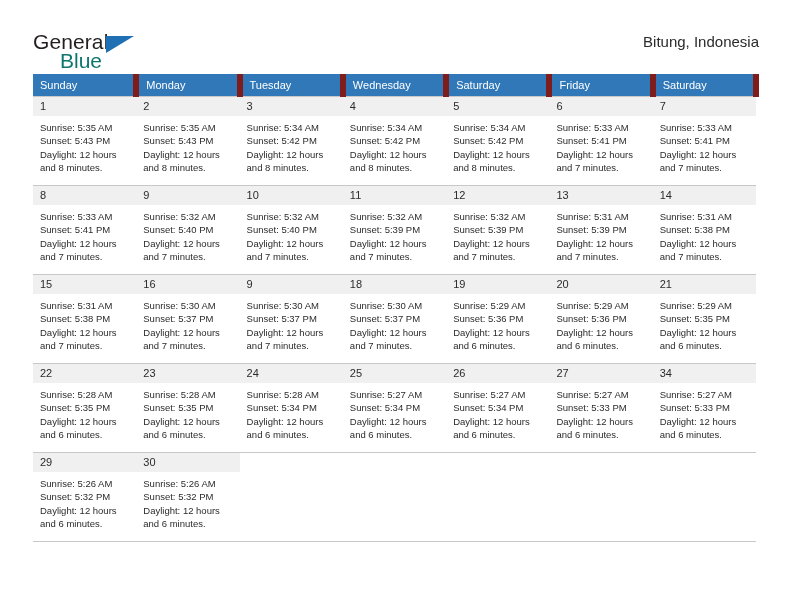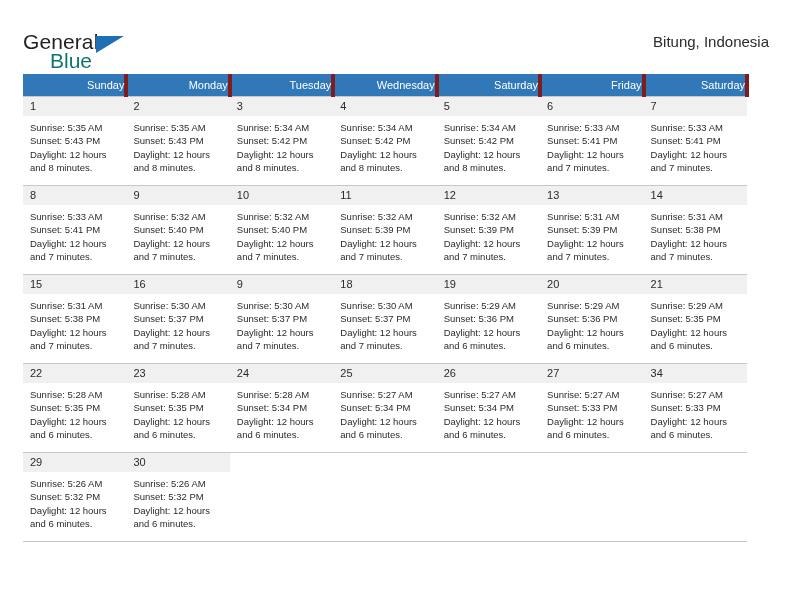--- a/index.html
+++ b/index.html
@@ -12,21 +12,21 @@
     background: #ffffff;
     font-family: "Liberation Sans", sans-serif;
     color: #222222;
     overflow: hidden;
   }
   .page {
     position: relative;
     width: 792px;
     height: 612px;
     box-sizing: border-box;
-    padding: 0 23px;
+    padding: 0 33px;
   }
 
   
   .top {
     display: flex;
     align-items: flex-start;
     justify-content: space-between;
     padding-top: 26px;
     height: 74px;
     box-sizing: border-box;
@@ -82,25 +82,25 @@
   .calendar {
     width: 726px;
     border-collapse: collapse;
     table-layout: fixed;
   }
   .calendar th {
     background: #3178b9;
     color: #ffffff;
     font-size: 11px;
     font-weight: normal;
-    text-align: right;
+    text-align: left;
     padding: 5px 0 5px 7px;
     height: 21px;
     box-sizing: border-box;
-    border-right: 4px solid #7f1d1d;
+    border-right: 6px solid #7f1d1d;
   }
   .week-row td {
     vertical-align: top;
     padding: 0;
     border-top: 1px solid #c8c8c8;
     height: 89px;
     box-sizing: border-box;
   }
   .week-row.last td {
     border-bottom: 1px solid #c8c8c8;

